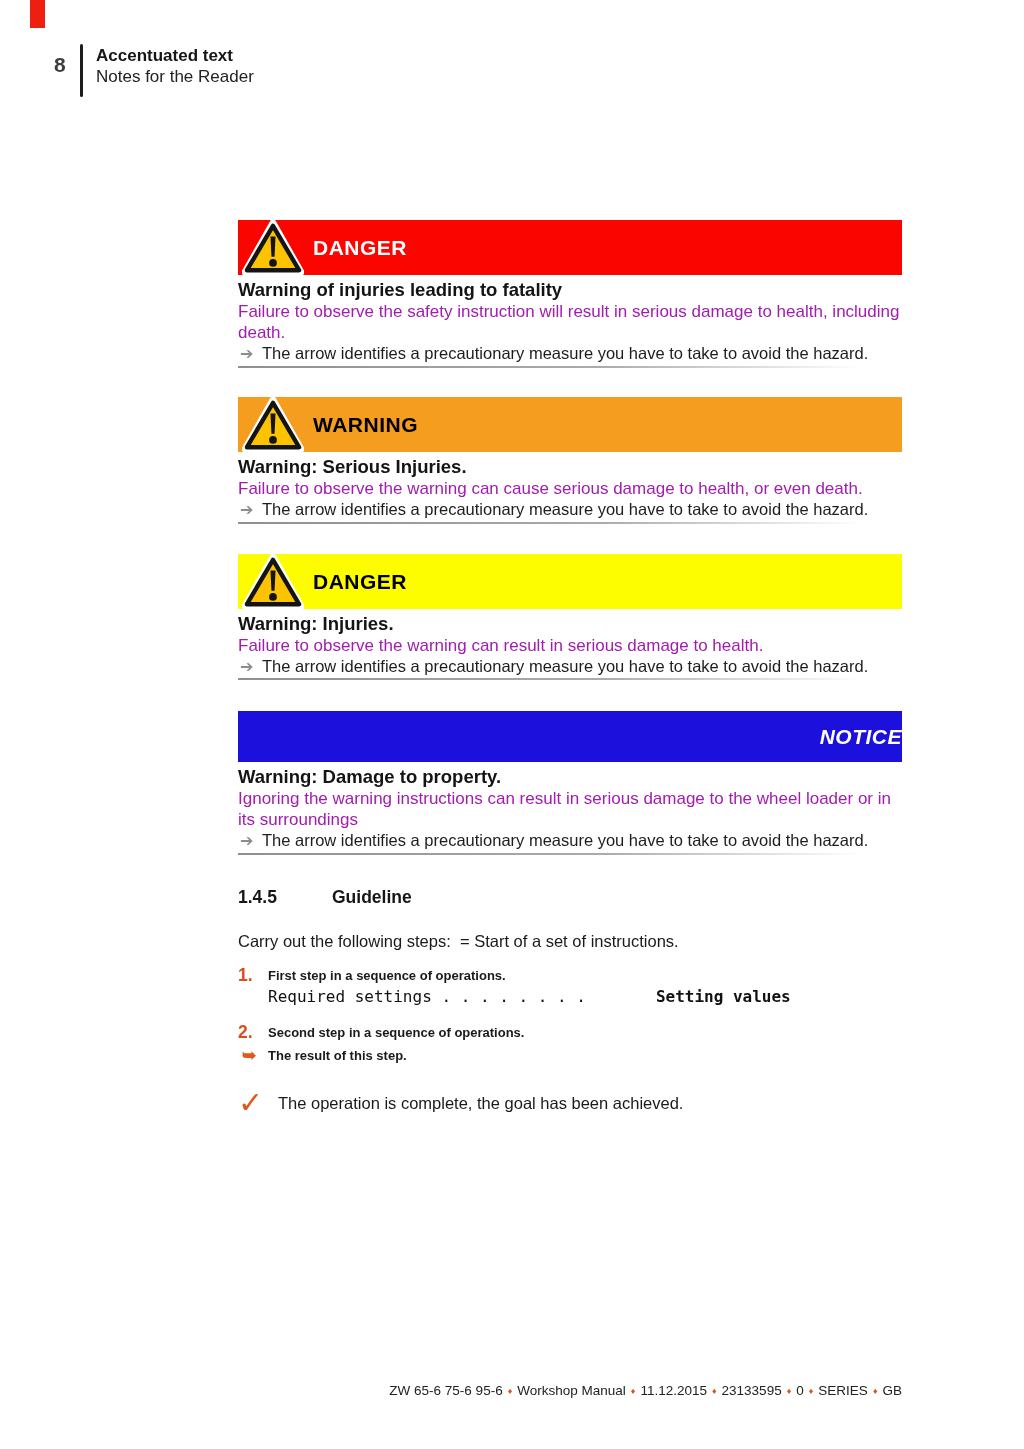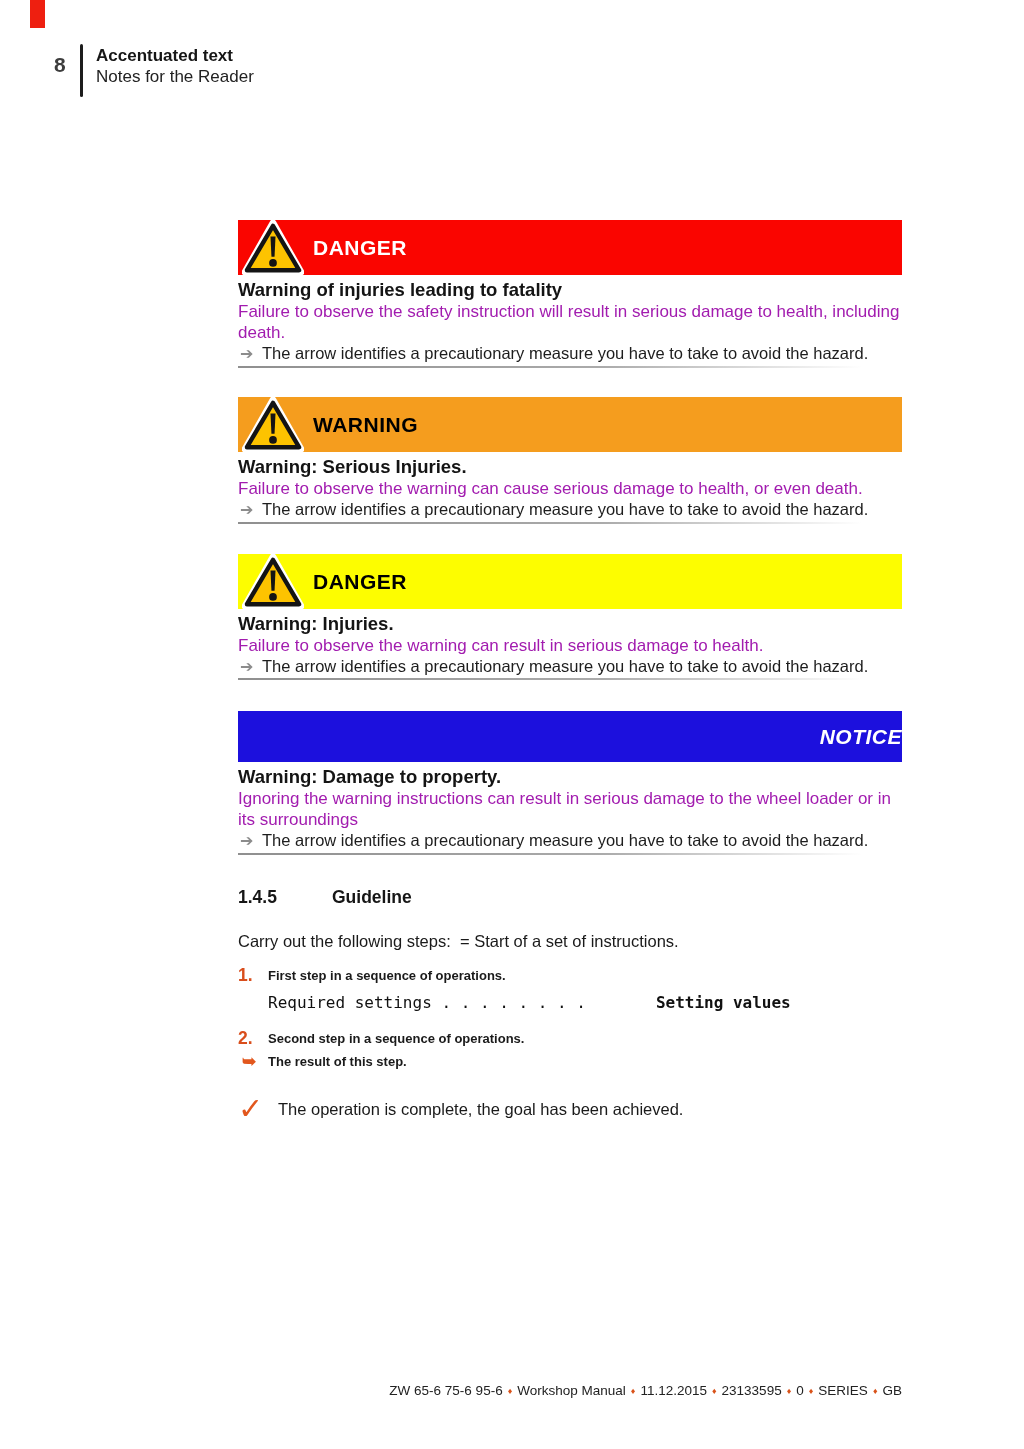--- a/index.html
+++ b/index.html
@@ -35,21 +35,21 @@
   .arrow-text{font-size:16.5px;color:#1d1d1d;}
   .rule{margin-top:2px;height:2px;background:linear-gradient(to right,#8f8f8f,#ababab 55%,rgba(210,210,210,0) 94%);}
   .rule-tight{margin-top:1px;}
   .sec-heading-2{margin-top:32px;gap:14px;}
   .intro{margin-top:24px;font-size:16.5px;line-height:21px;white-space:pre-wrap;}
   .step{display:flex;line-height:21px;}
   .step-1{margin-top:13px;}
   .step-2{margin-top:15px;}
   .step-num{color:#d94e1c;font-weight:bold;font-size:17.5px;width:30px;flex:0 0 auto;}
   .step-text{font-size:13px;font-weight:bold;}
-  .mono-row{margin-top:6px;padding-left:30px;font-family:"DejaVu Sans Mono",monospace;font-size:16px;line-height:21px;color:#111;}
+  .mono-row{margin-top:0;padding-left:30px;font-family:"DejaVu Sans Mono",monospace;font-size:16px;line-height:21px;color:#111;}
   .mono-value{font-weight:bold;margin-left:70px;}
   .result-row{display:flex;margin-top:2px;line-height:21px;}
   .result-glyph{color:#e2571d;font-size:17px;width:26px;flex:0 0 auto;padding-left:4px;font-weight:bold;}
   .check-row{display:flex;margin-top:24px;align-items:center;}
   .check-glyph{color:#e2571d;font-size:30px;width:40px;flex:0 0 auto;line-height:26px;}
   .check-text{font-size:16.5px;}
   
   .footer{position:absolute;right:122px;top:1383px;font-size:13.5px;color:#222;white-space:nowrap;}
   .footer .sep{color:#d9531a;font-size:9px;vertical-align:1px;margin:0 5px;}
 </style>

